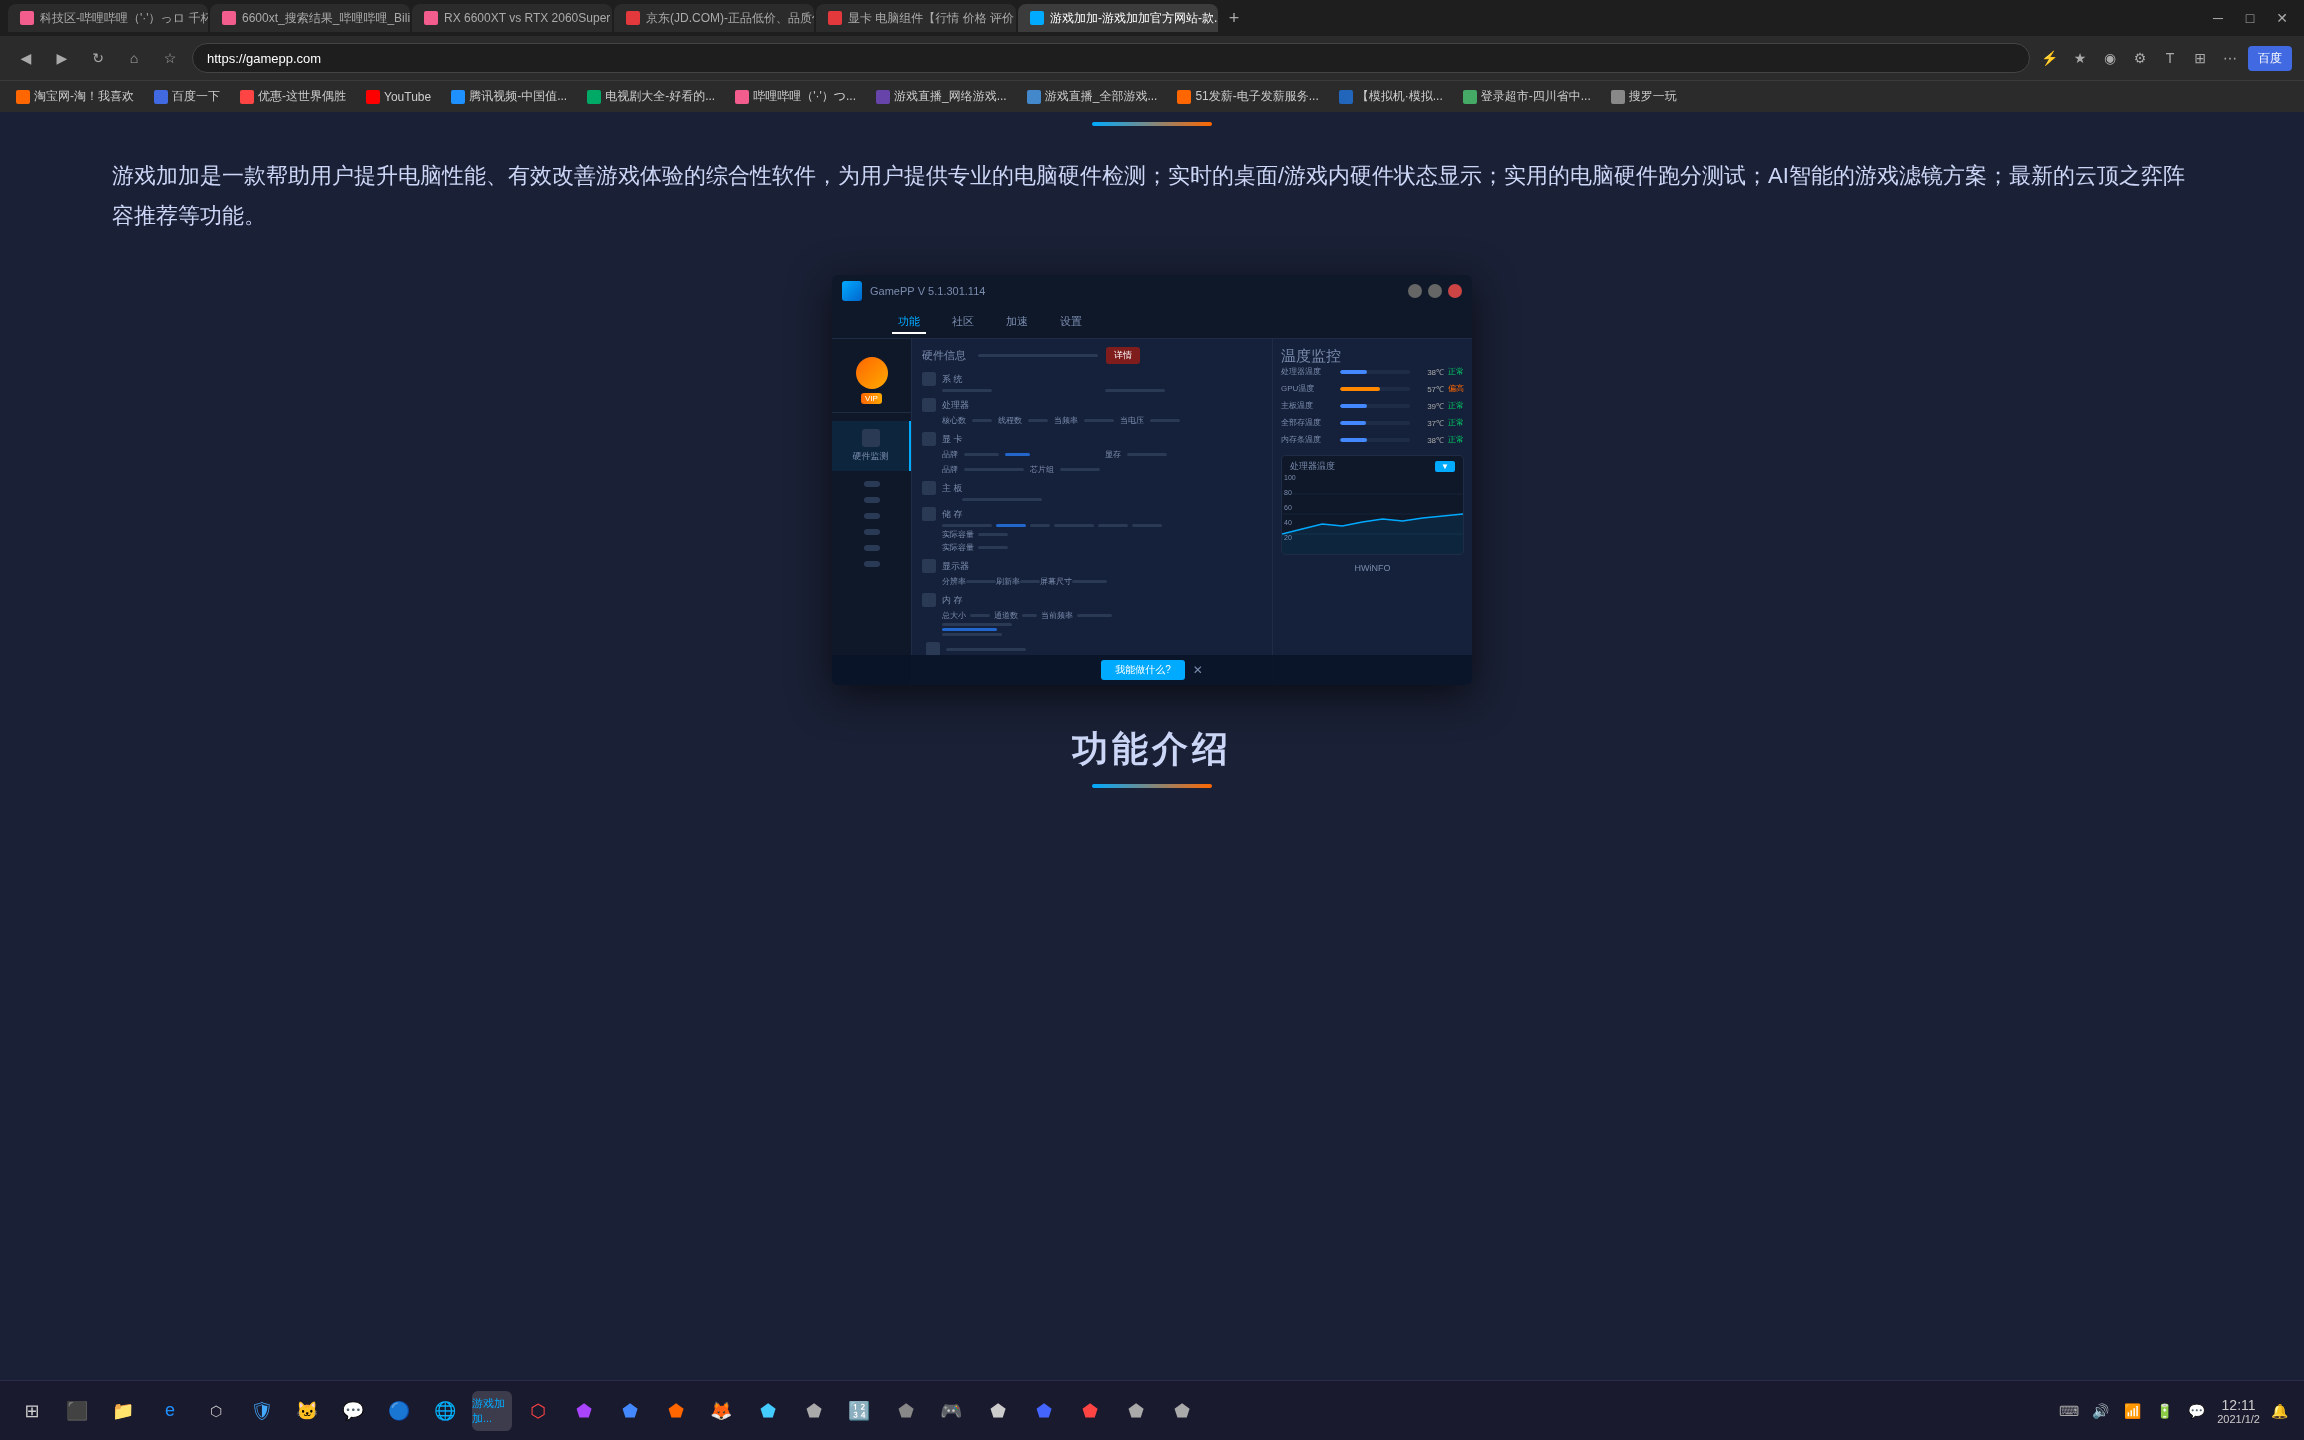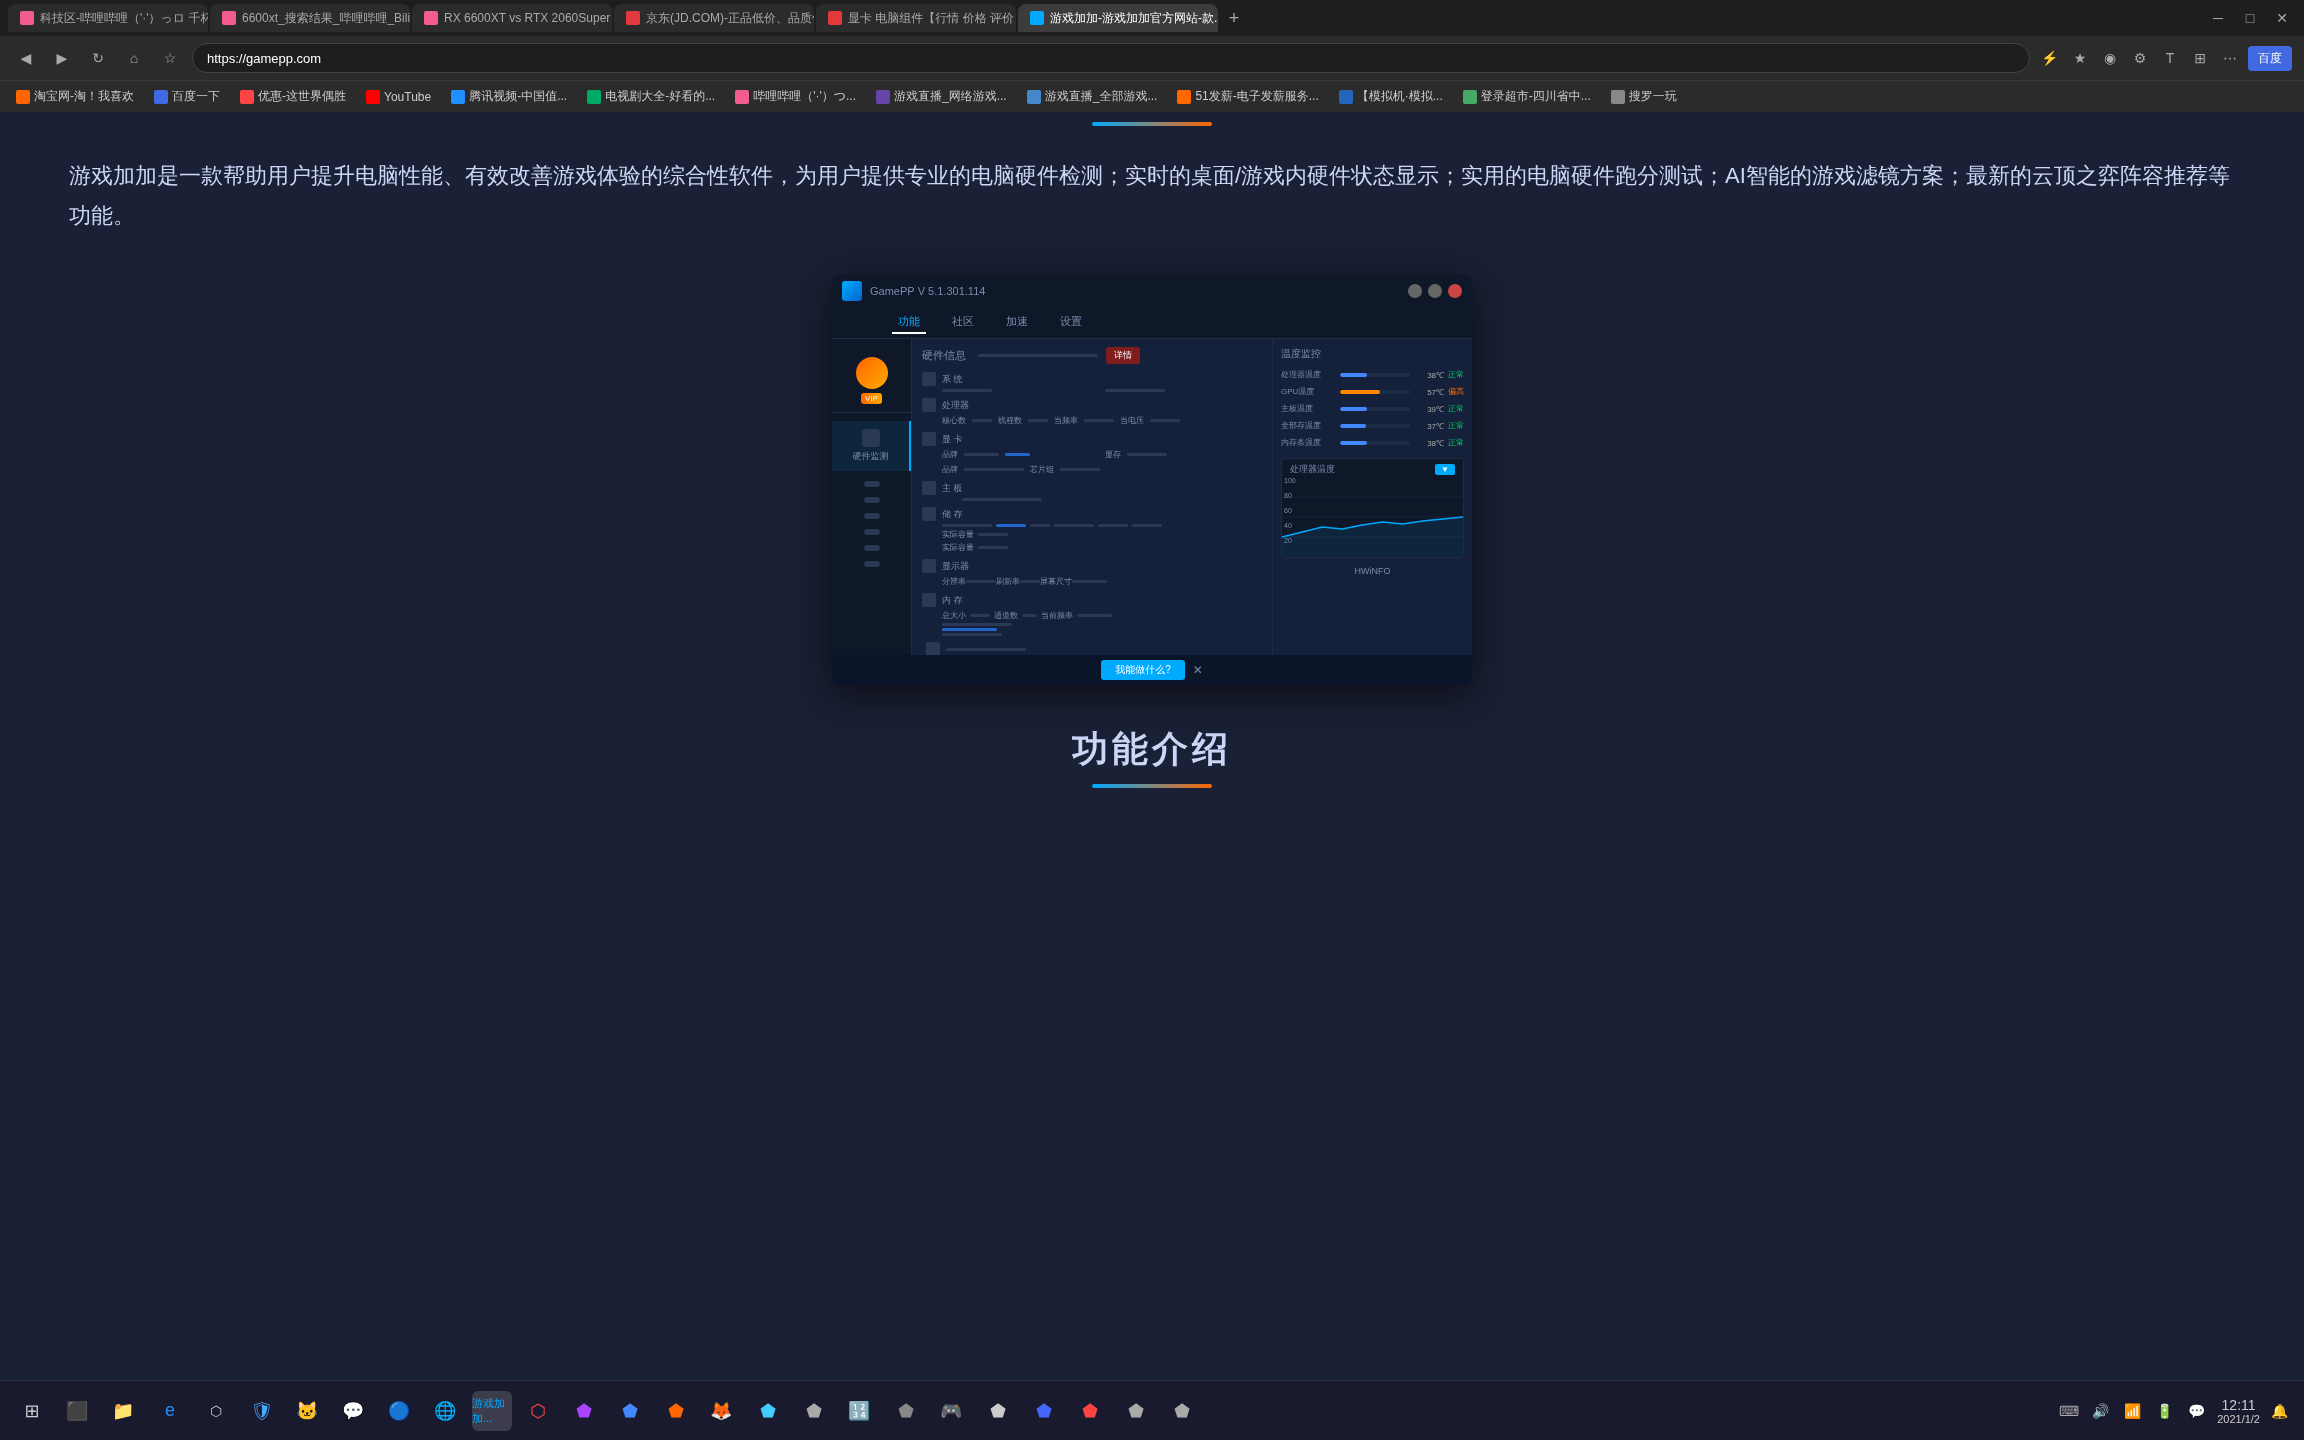--- a/index.html
+++ b/index.html
@@ -168,21 +168,21 @@
     }
     .decoration-bar {
       width: 120px;
       height: 4px;
       background: linear-gradient(90deg, #00aaff, #ff6600);
       border-radius: 2px;
     }
 
     
     .description-section {
-      padding: 30px 69px 20px;
+      padding: 30px 112px 20px;
       color: #ccd6f6;
       font-size: 22px;
       line-height: 1.8;
     }
 
     
     .app-screenshot-section {
       display: flex;
       justify-content: center;
       margin: 20px 0;
@@ -382,23 +382,23 @@
     
     .app-right-panel {
       width: 200px;
       background: #15213a;
       border-left: 1px solid #1e2d45;
       padding: 8px;
       overflow: hidden;
     }
 
     .temp-monitor-title {
-      font-size: 10px;
+      font-size: 15px;
       color: #7a8bad;
-      margin-bottom: 8px;
+      margin-bottom: 0;
     }
     .temp-row {
       display: flex;
       align-items: center;
       margin-bottom: 6px;
     }
     .temp-label {
       font-size: 8px;
       color: #7a8bad;
       width: 55px;

